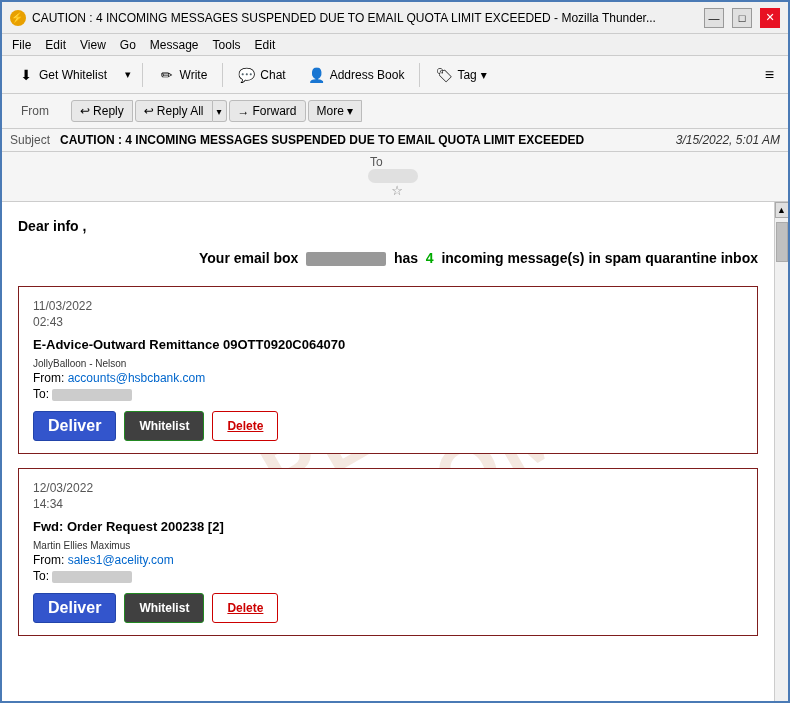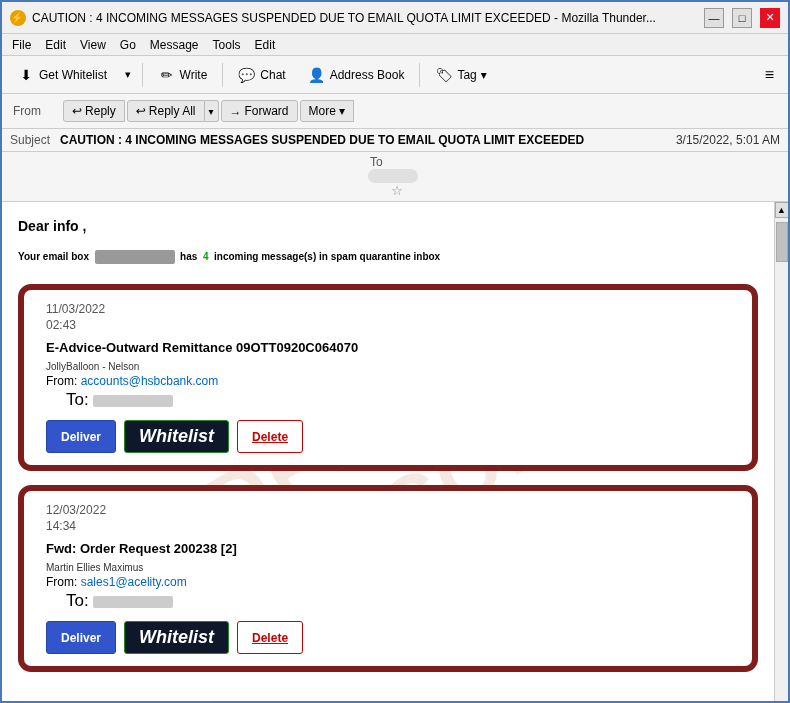--- a/index.html
+++ b/index.html
@@ -126,21 +126,21 @@
     .hamburger-btn {
       padding: 4px 8px;
       cursor: pointer;
       font-size: 16px;
     }
 
     
     .email-header {
       background: #f5f5f5;
       border-bottom: 1px solid #ccc;
-      padding: 4px 11px;
+      padding: 4px 19px;
     }
     .email-header-row {
       display: flex;
       align-items: center;
       padding: 2px 0;
       font-size: 12px;
     }
     .email-header-label {
       color: #555;
       width: 50px;
@@ -199,20 +199,21 @@
     .subject-text {
       font-weight: bold;
       font-size: 12px;
       flex: 1;
     }
     .date-text {
       font-size: 12px;
       color: #333;
       white-space: nowrap;
       margin-left: 12px;
+      font-style: italic;
     }
 
     
     .to-row {
       background: #f5f5f5;
       border-bottom: 1px solid #ccc;
       padding: 3px 8px;
       display: flex;
       align-items: center;
       font-size: 12px;
@@ -265,42 +266,43 @@
       position: relative;
       z-index: 1;
     }
 
     .greeting {
       font-size: 14px;
       font-weight: bold;
       margin-bottom: 16px;
     }
     .main-message {
-      font-size: 10px;
+      font-size: 14px;
       font-weight: bold;
       margin-bottom: 20px;
+      text-align: right;
     }
     .count-highlight {
       color: #00aa00;
     }
     .redacted-text {
       display: inline-block;
       background: #999;
       color: #999;
       border-radius: 2px;
       min-width: 80px;
       height: 14px;
       vertical-align: middle;
     }
 
     
     .message-card {
-      border: 6px solid #7f1d1d;
-      border-radius: 13px;
-      padding: 12px 22px;
+      border: 1px solid #7f1d1d;
+      border-radius: 0;
+      padding: 12px 14px;
       margin-bottom: 14px;
       background: #fff;
     }
     .msg-date {
       font-size: 12px;
       color: #555;
       margin-bottom: 2px;
     }
     .msg-time {
       font-size: 12px;
@@ -319,23 +321,22 @@
     }
     .msg-from {
       font-size: 12px;
       margin-bottom: 2px;
     }
     .msg-from a {
       color: #0066cc;
       text-decoration: none;
     }
     .msg-to {
-      font-size: 17px;
+      font-size: 12px;
       margin-bottom: 10px;
-      margin-left: 20px;
     }
     .msg-to-val {
       display: inline-block;
       background: #ccc;
       color: #ccc;
       border-radius: 2px;
       min-width: 80px;
       height: 12px;
       vertical-align: middle;
     }
@@ -343,34 +344,33 @@
       display: flex;
       gap: 8px;
       margin-top: 8px;
     }
     .btn-deliver {
       background: #3355cc;
       color: #fff;
       border: 1px solid #2244aa;
       padding: 5px 14px;
       cursor: pointer;
-      font-size: 12px;
+      font-size: 16px;
       font-weight: bold;
       border-radius: 3px;
     }
     .btn-whitelist {
-      background: #0f172a;
+      background: #404040;
       color: #fff;
       border: 1px solid #228822;
       padding: 5px 14px;
       cursor: pointer;
-      font-size: 18px;
+      font-size: 12px;
       font-weight: bold;
       border-radius: 3px;
-      font-style: italic;
     }
     .btn-delete {
       background: #fff;
       color: #cc0000;
       border: 1px solid #cc0000;
       padding: 5px 14px;
       cursor: pointer;
       font-size: 12px;
       font-weight: bold;
       border-radius: 3px;

